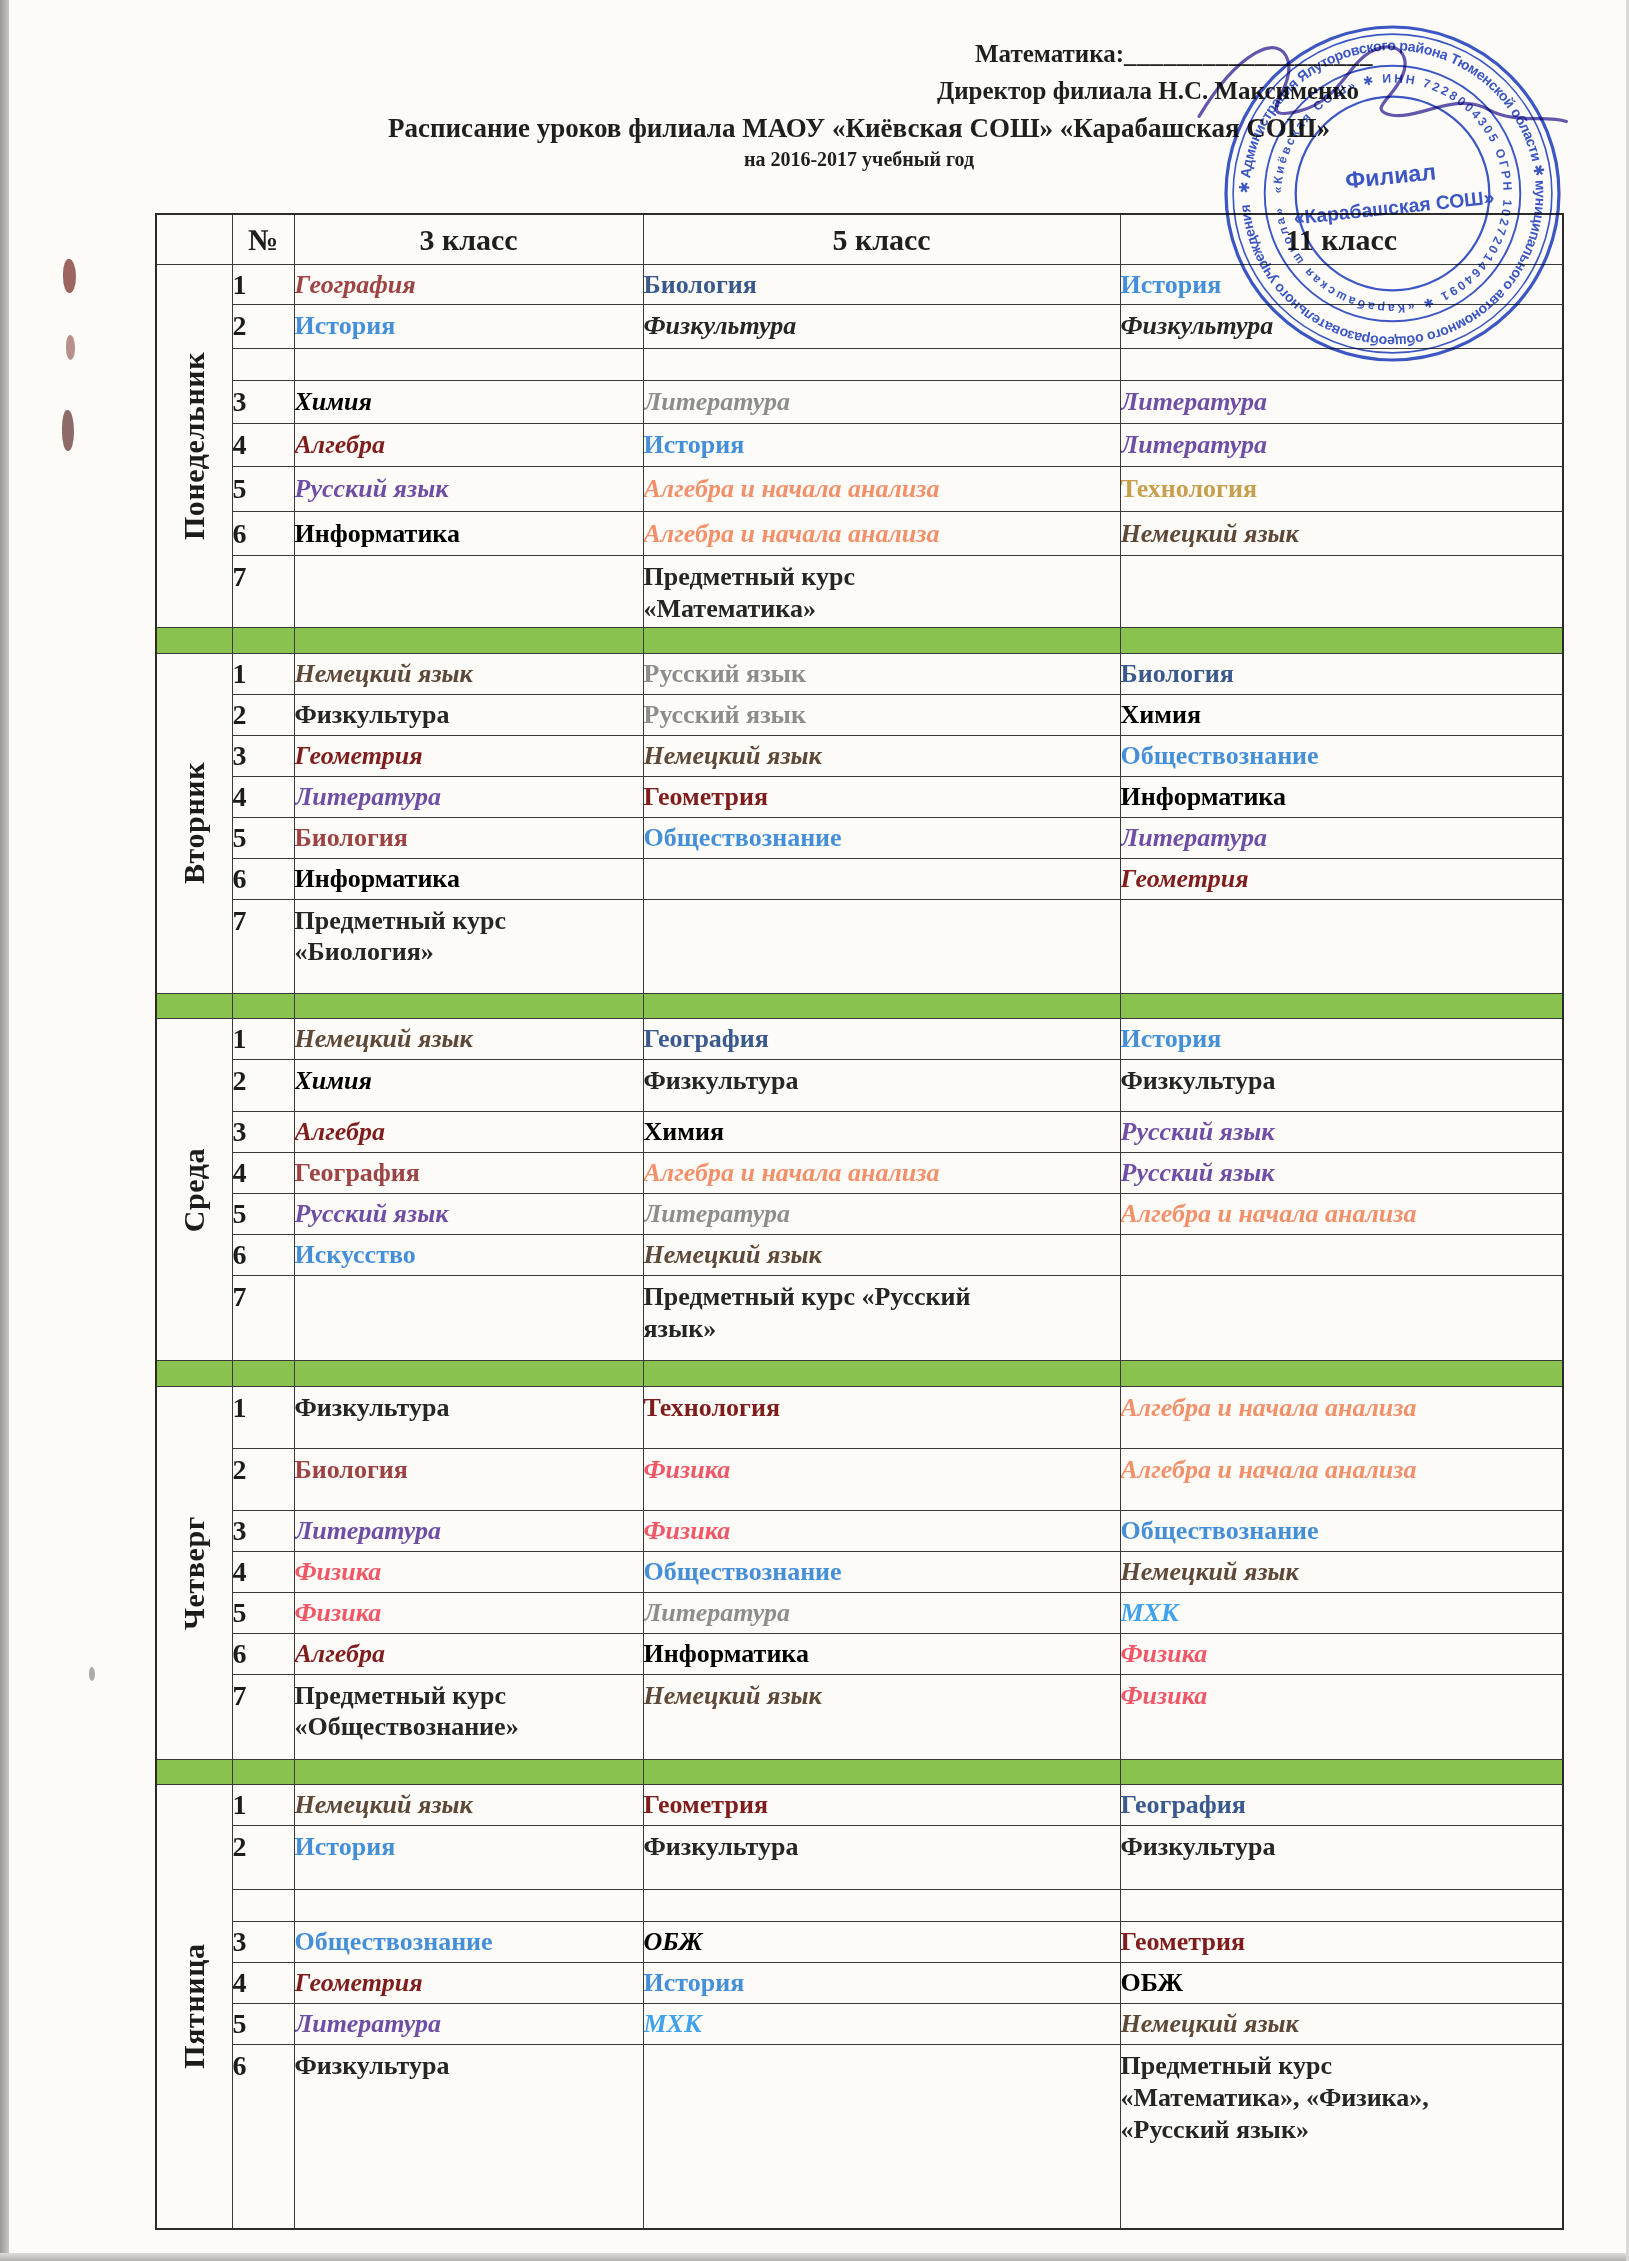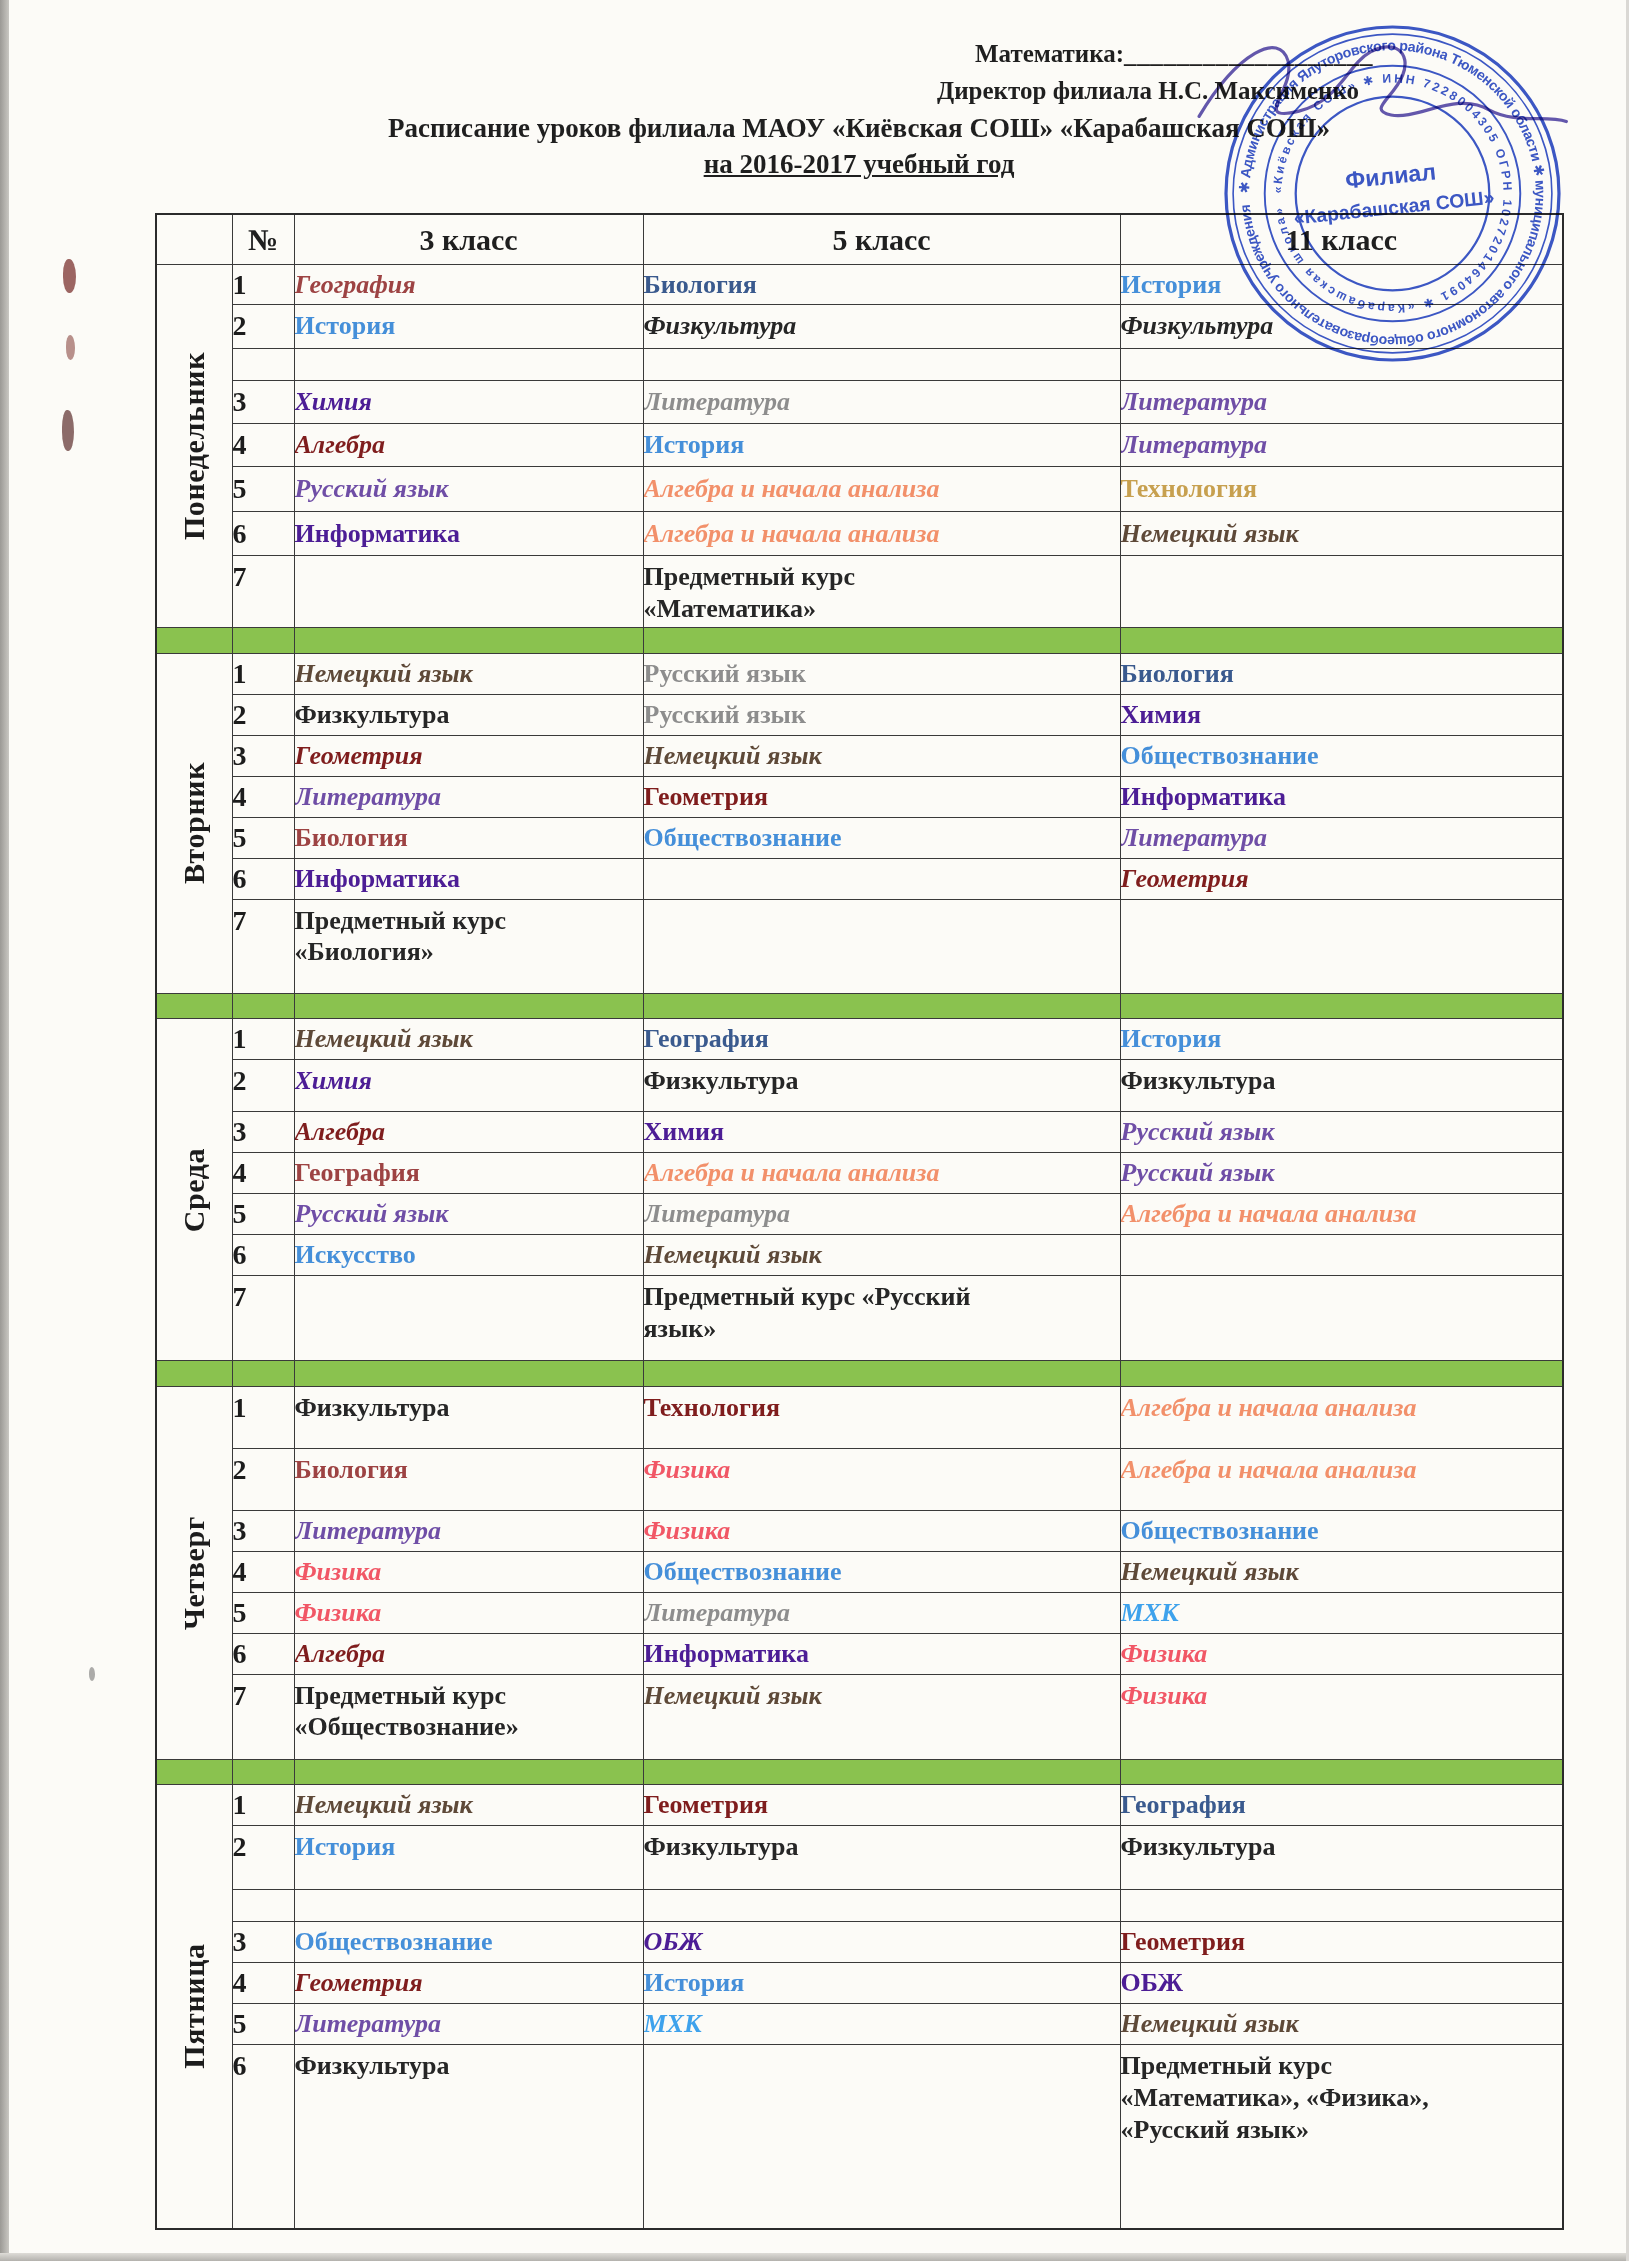--- a/index.html
+++ b/index.html
@@ -14,21 +14,21 @@
   .edge-bottom{position:absolute;left:0;bottom:0;width:1630px;height:7.7px;background:linear-gradient(0deg,#b3b1ad,#dedcd7);}
   .edge-right{position:absolute;right:0;top:0;width:3.9px;height:2261px;background:#dad8d4;}
   .blob{position:absolute;border-radius:45% 55% 50% 50%;}
 
   
   .approve{position:absolute;top:40px;right:257px;font-size:25px;font-weight:bold;white-space:nowrap;}
   .sigline{letter-spacing:0.6px;}
   .director{position:absolute;top:77px;right:271px;font-size:25px;font-weight:bold;white-space:nowrap;}
   .titlewrap{position:absolute;left:155px;top:110px;width:1408px;text-align:center;font-weight:bold;}
   .title1{font-size:27px;line-height:1.35;}
-  .title2{font-size:27px;line-height:1.35;text-decoration:underline;}
+  .title2{font-size:20px;line-height:1.35;}
 
   
   table.sched{
     position:absolute;left:155px;top:213px;border-collapse:collapse;table-layout:fixed;
     width:1408px;
   }
   table.sched td,table.sched th{
     border:1.3px solid #3a3a3a;padding:0;vertical-align:middle;overflow:hidden;
   }
   table.sched{border:2.6px solid #2b2b2b;}
@@ -40,21 +40,21 @@
   }
   td.num{font-size:28px;font-weight:bold;padding-left:17px;color:#1c1c1c;}
   td.subj{font-size:26px;font-weight:bold;padding-left:14px;white-space:pre-line;line-height:1.22;}
   tr.toprow td.subj,tr.toprow td.num{vertical-align:top;padding-top:5.2px;}
   td.ital{font-style:italic;}
   tr.band td{background:#8ac24f;height:24.5px;}
   tr.sliver td{height:31px;}
 
   
   .c-maroon{color:#9d4343}.c-navy{color:#3a5a8e}.c-azure{color:#458fd9}
-  .c-green{color:#4c1d95}.c-orange{color:#7f1d1d}.c-salmon{color:#f2906a}
+  .c-green{color:#000000}.c-orange{color:#7f1d1d}.c-salmon{color:#f2906a}
   .c-purple{color:#6f4ea6}.c-gray{color:#8d8d8d}.c-brown{color:#5e4938}
   .c-black{color:#262626}.c-pink{color:#f15766}.c-tan{color:#c7a04f}.c-sky{color:#3ea2ec}
 
   
   .stamp{position:absolute;left:1186px;top:-13px;width:413px;height:413px;mix-blend-mode:multiply;opacity:.92;}
   .stamp text{font-family:"Liberation Sans","DejaVu Sans",sans-serif;fill:#2b49c6;font-weight:bold;}
   .signature{position:absolute;left:1154px;top:13px;width:451px;height:168px;mix-blend-mode:multiply;}
 </style>
 </head>
 <body>

